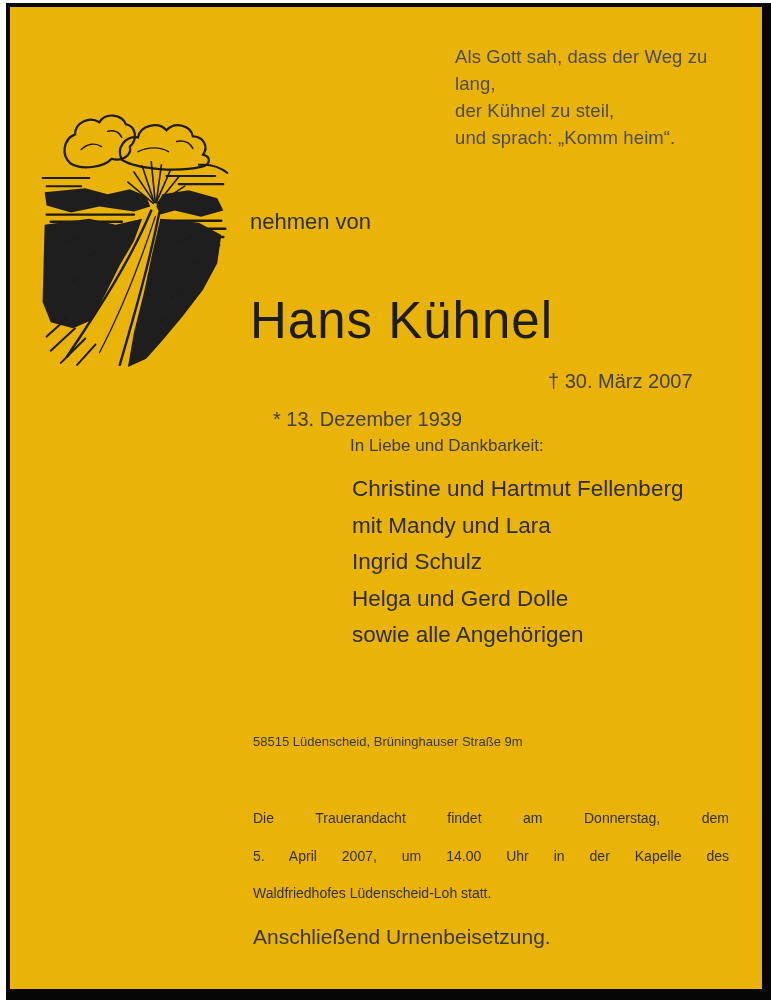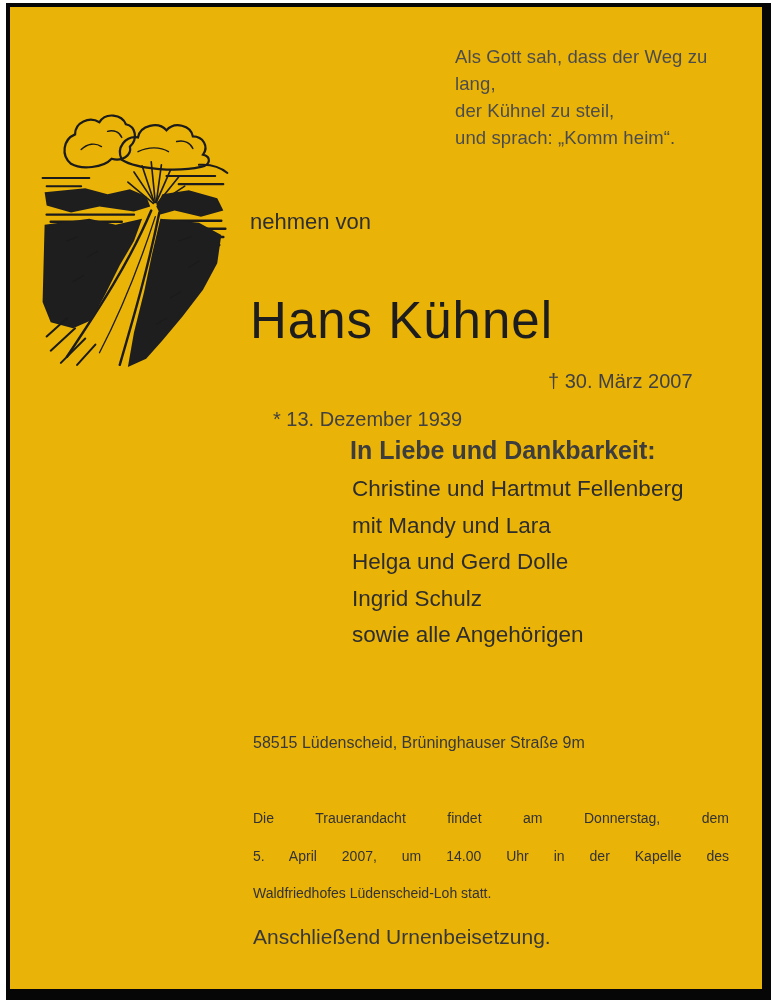--- a/index.html
+++ b/index.html
@@ -46,29 +46,29 @@
     color: #1d1d1d;
     font-weight: 400;
     letter-spacing: 1px;
   }
 
   .birth-date { left: 263px; top: 363px; font-size: 20px; color: #414141; margin-top: 38px; }
   .death-date { left: 538px; top: 363px; font-size: 20px; color: #414141; }
 
   .dedication {
     left: 340px; top: 429px;
-    font-size: 25px; color: #3d3d3d; font-weight: bold;
+    font-size: 17px; color: #3d3d3d;
   }
   .mourners {
     left: 342px; top: 464px;
     font-size: 22.5px; line-height: 36.6px;
     color: #2d2d2d;
   }
 
-  .address { left: 243px; top: 727px; font-size: 16px; color: #383838; text-align: right; }
+  .address { left: 243px; top: 727px; font-size: 13px; color: #383838; text-align: right; }
 
   .service {
     left: 243px; top: 793px; width: 476px;
     font-size: 14px; line-height: 37.5px;
     color: #323232;
   }
 
   .closing { left: 243px; top: 918px; font-size: 21px; color: #383838; text-align: center; }
 
   svg .ink { stroke: #1b1b1b; fill: none; stroke-linecap: round; }
@@ -139,22 +139,22 @@
   <div class="abs name">Hans Kühnel</div>
 
   <div class="abs birth-date">* 13. Dezember 1939</div>
   <div class="abs death-date">† 30. März 2007</div>
 
   <div class="abs dedication">In Liebe und Dankbarkeit:</div>
 
   <div class="abs mourners">
     <div>Christine und Hartmut Fellenberg</div>
     <div>mit Mandy und Lara</div>
+    <div>Ingrid Schulz</div>
     <div>Helga und Gerd Dolle</div>
-    <div>Ingrid Schulz</div>
     <div>sowie alle Angehörigen</div>
   </div>
 
   <div class="abs address">58515 Lüdenscheid, Brüninghauser Straße 9m</div>
 
   <div class="abs service">
     <div class="jline">Die Trauerandacht findet am Donnerstag, dem</div>
     <div class="jline">5. April 2007, um 14.00 Uhr in der Kapelle des</div>
     <div>Waldfriedhofes Lüdenscheid-Loh statt.</div>
   </div>

